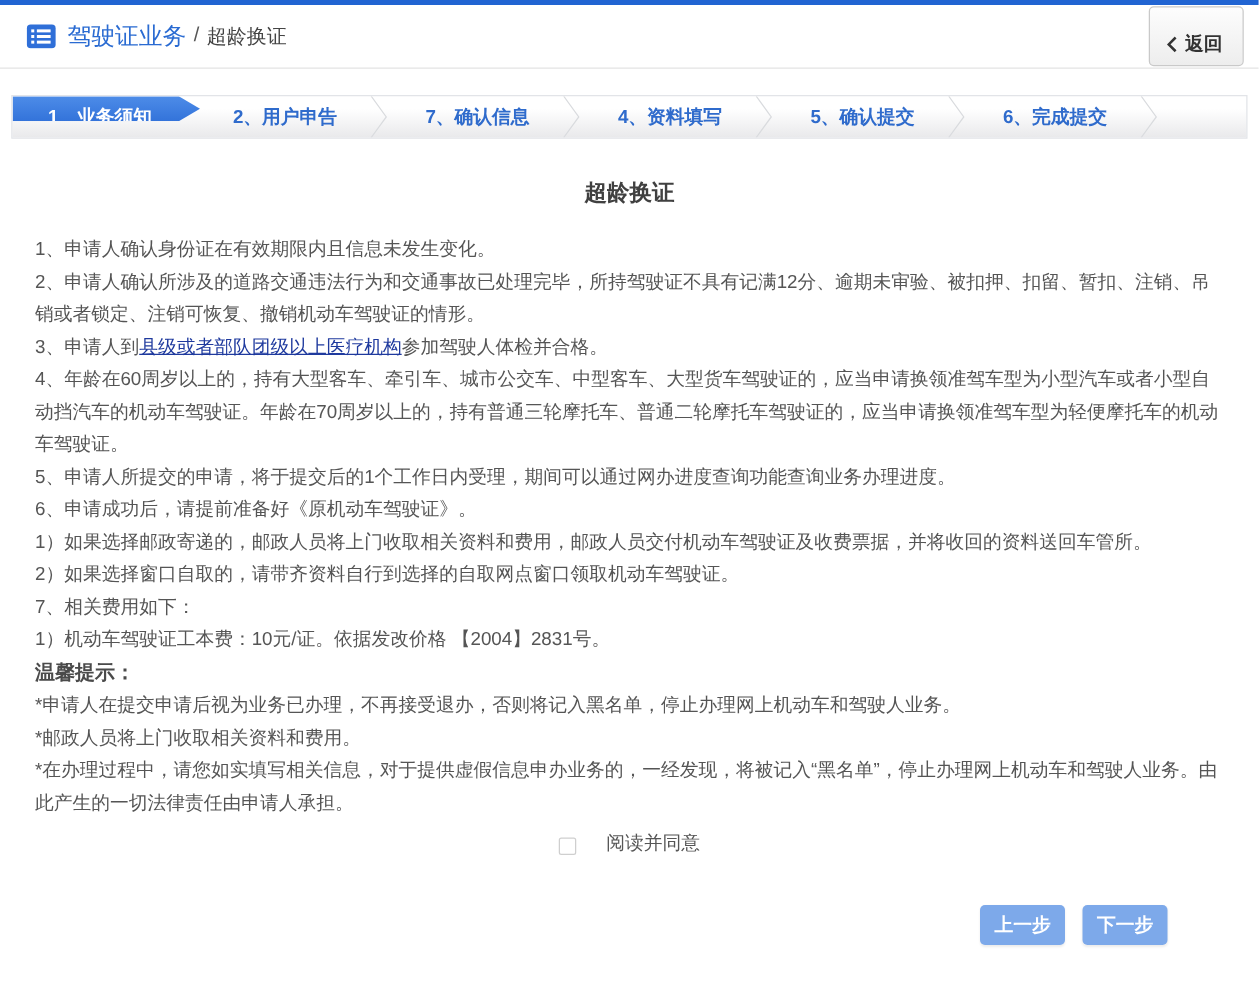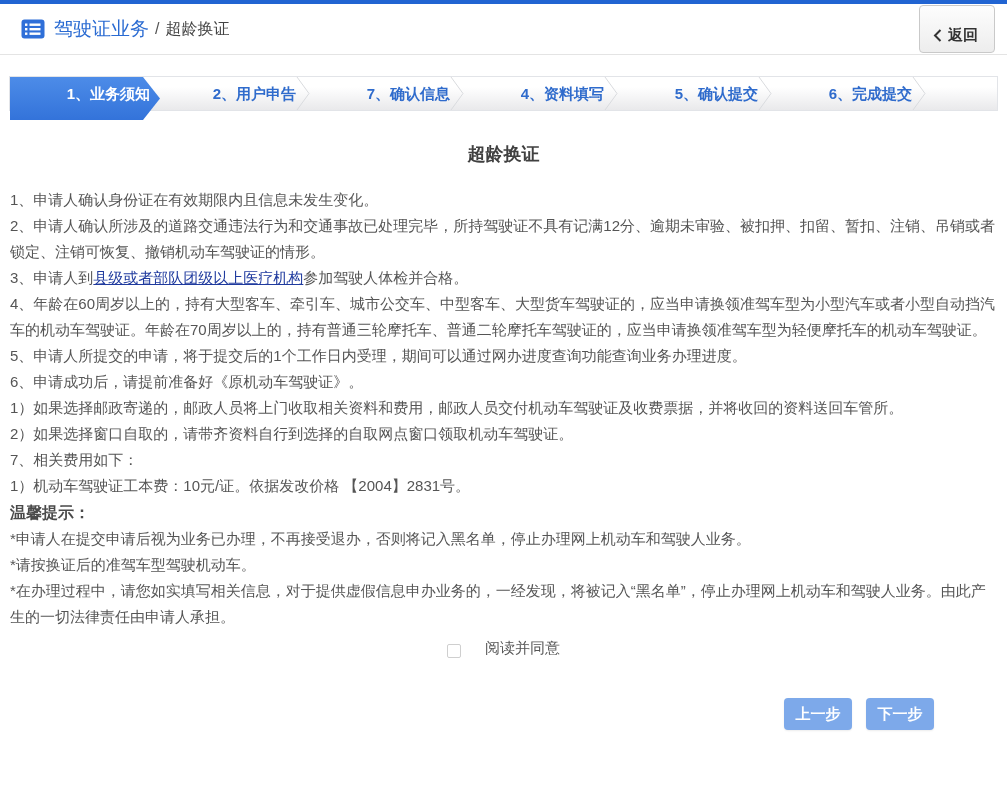--- a/index.html
+++ b/index.html
@@ -13,31 +13,31 @@
   .crumb-sep { color: #555; font-size: 16px; margin: 0 6px; }
   .crumb-cur { color: #444; font-size: 16px; }
   .back-btn { margin-left: auto; display: inline-flex; align-items: center; gap: 6px;
     padding: 20px 16px 7px 13px; border: 1px solid #c9c9c9; border-radius: 4px;
     background: linear-gradient(180deg, #fdfdfd, #ededed); color: #333; font-size: 15px;
     font-weight: bold; cursor: pointer; }
   
   .stepbar { margin: 21px 9px 0 9px; height: 35px; display: flex;
     border: 1px solid #e2e4e8; background: linear-gradient(180deg, #ffffff 30%, #e9e9eb);
     position: relative; }
-  .step { height: 43px; line-height: 33px; text-align: right; font-size: 15px;
+  .step { height: 20px; line-height: 33px; text-align: center; font-size: 15px;
     font-weight: bold; color: #2f6bcc; width: 136px; white-space: nowrap; }
   .step.active { color: #fff; width: 150px; padding-right: 10px;
     background: linear-gradient(180deg, #4d8ce8, #3373da);
     clip-path: polygon(0 0, calc(100% - 17px) 0, 100% 50%, calc(100% - 17px) 100%, 0 100%); }
   .sep { width: 18px; display: flex; align-items: center; }
   .filler { flex: 1; }
   
   .page-title { margin-top: 31px; text-align: center; font-size: 18px; font-weight: bold;
     color: #404040; }
-  .content { margin-top: 21px; padding: 0 10px; color: #555; font-size: 15px; }
+  .content { margin-top: 21px; padding: 0 28px; color: #555; font-size: 15px; }
   .content p { line-height: 26px; }
   .med-link { color: #1f3a9e; text-decoration: underline; cursor: pointer; }
   .tips-title { font-weight: bold; font-size: 16px; color: #4a4a4a; line-height: 27px !important; }
   .agree-row { margin-top: 9px; display: flex; justify-content: center; align-items: flex-end;
     gap: 24px; }
   .agree-box { width: 14px; height: 14px; appearance: none; -webkit-appearance: none;
     border: 1px solid #cfcfcf; border-radius: 2px; background: #fff; cursor: pointer; }
   .agree-label { font-size: 15px; color: #555; cursor: pointer; }
   .btn-row { margin-top: 40px; display: flex; justify-content: flex-end; gap: 14px;
     padding-right: 73px; }
@@ -116,21 +116,21 @@
   <p><span>3、申请人到</span><span class="med-link">县级或者部队团级以上医疗机构</span><span>参加驾驶人体检并合格。</span></p>
   <p>4、年龄在60周岁以上的，持有大型客车、牵引车、城市公交车、中型客车、大型货车驾驶证的，应当申请换领准驾车型为小型汽车或者小型自动挡汽车的机动车驾驶证。年龄在70周岁以上的，持有普通三轮摩托车、普通二轮摩托车驾驶证的，应当申请换领准驾车型为轻便摩托车的机动车驾驶证。</p>
   <p>5、申请人所提交的申请，将于提交后的1个工作日内受理，期间可以通过网办进度查询功能查询业务办理进度。</p>
   <p>6、申请成功后，请提前准备好《原机动车驾驶证》。</p>
   <p>1）如果选择邮政寄递的，邮政人员将上门收取相关资料和费用，邮政人员交付机动车驾驶证及收费票据，并将收回的资料送回车管所。</p>
   <p>2）如果选择窗口自取的，请带齐资料自行到选择的自取网点窗口领取机动车驾驶证。</p>
   <p>7、相关费用如下：</p>
   <p>1）机动车驾驶证工本费：10元/证。依据发改价格 【2004】2831号。</p>
   <p class="tips-title">温馨提示：</p>
   <p>*申请人在提交申请后视为业务已办理，不再接受退办，否则将记入黑名单，停止办理网上机动车和驾驶人业务。</p>
-  <p>*请按换证后的准驾车型驾驶机动车。</p>
+  <p>*邮政人员将上门收取相关资料和费用。</p>
   <p>*在办理过程中，请您如实填写相关信息，对于提供虚假信息申办业务的，一经发现，将被记入“黑名单”，停止办理网上机动车和驾驶人业务。由此产生的一切法律责任由申请人承担。</p>
 </div>
 
 <div class="agree-row">
   <input type="checkbox" class="agree-box" style="">
   <span class="agree-label">阅读并同意</span>
 </div>
 
 <div class="btn-row">
   <button class="nav-btn">上一步</button>

